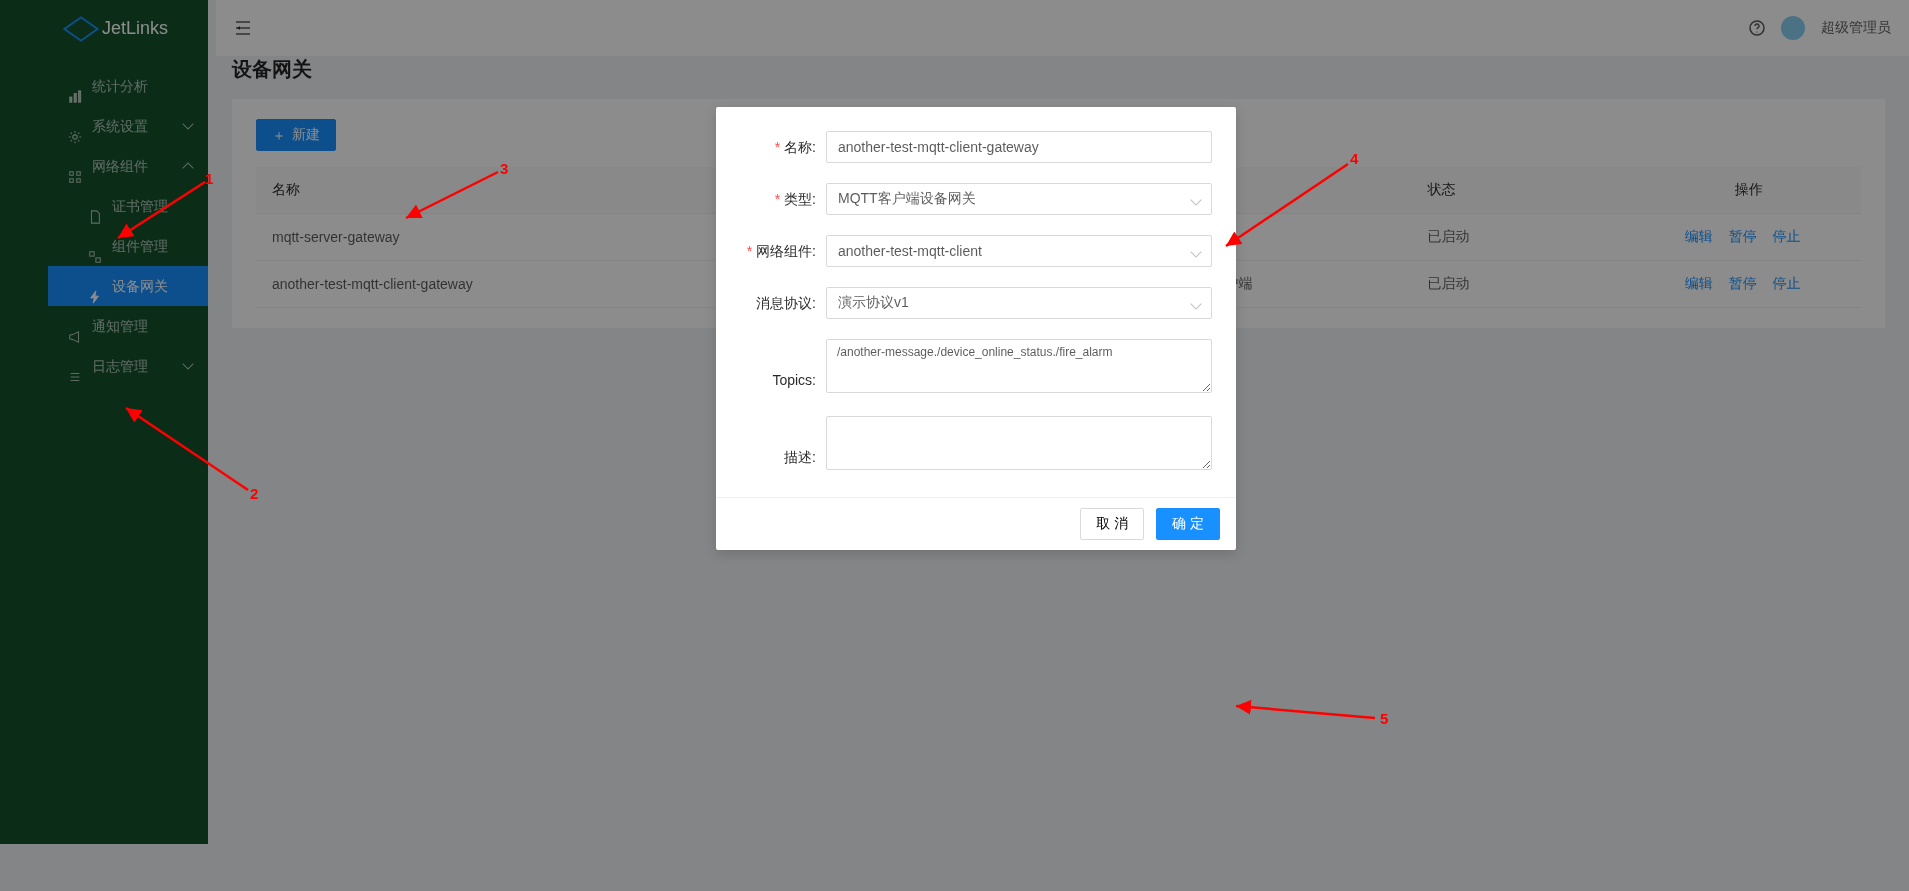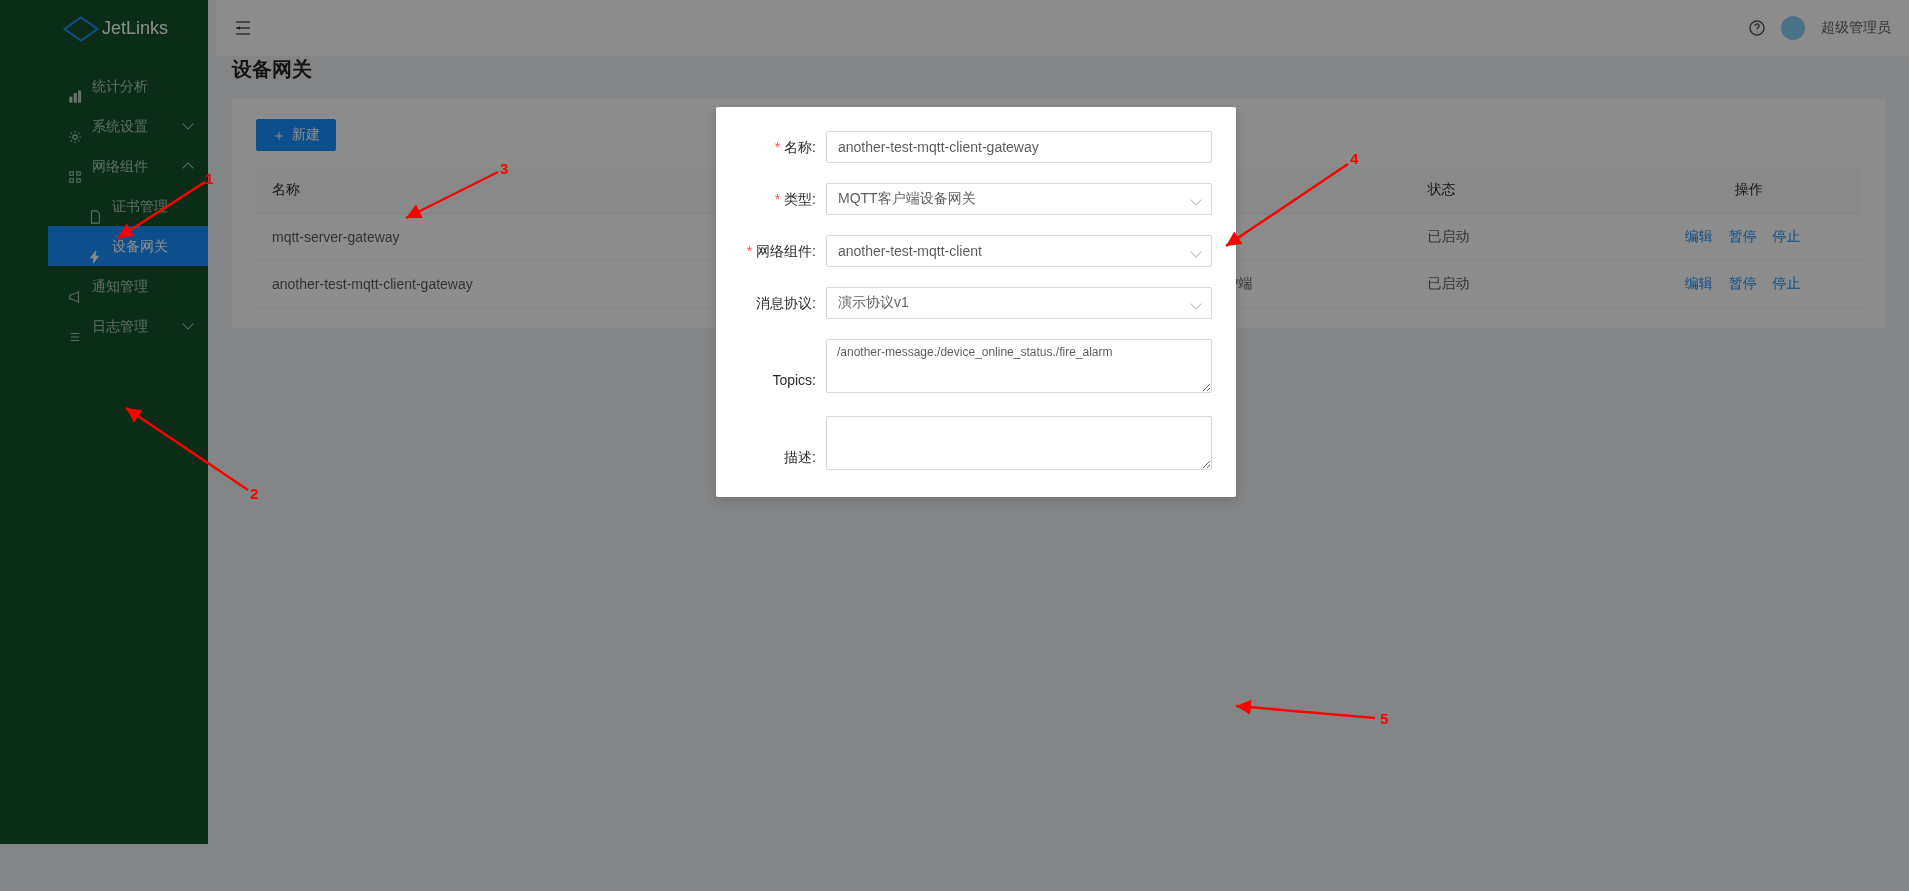--- a/index.html
+++ b/index.html
@@ -206,20 +206,29 @@
     </li>
     <ul class="submenu-list">
       <li class="submenu-item">
         <span class="mi-icon">
           <svg viewBox="0 0 16 16">
               <path fill="none" stroke-width="1.2" d="M4 1h6l3 3v11H4z"></path>
             </svg>
         </span>
         <span>证书管理</span>
       </li>
+      <li class="submenu-item">
+        <span class="mi-icon">
+          <svg viewBox="0 0 16 16">
+              <rect x="2" y="2" width="5" height="5" fill="none" stroke-width="1.2"></rect>
+              <rect x="9" y="9" width="5" height="5" fill="none" stroke-width="1.2"></rect>
+            </svg>
+        </span>
+        <span>组件管理</span>
+      </li>
       <li class="submenu-item selected">
         <span class="mi-icon">
           <svg viewBox="0 0 16 16">
               <path fill="currentColor" d="M9 1 3 9h4l-1 6 6-8H8z"></path>
             </svg>
         </span>
         <span>设备网关</span>
       </li>
     </ul>
     <li class="menu-item">
@@ -373,20 +382,24 @@
     <div class="form-row" style="margin-bottom:0">
       <div class="form-label">
         <span>描述</span>:
       </div>
       <div class="form-control">
         <textarea class="textarea" style=""></textarea>
       </div>
     </div>
 
   </div>
+  <div class="modal-footer">
+    <button class="btn">取 消</button>
+    <button class="btn btn-primary">确 定</button>
+  </div>
 </div>
 
 <div class="anno" style="left:110px; top:170px; width:120px; height:80px;">
   <span class="num" style="left:95px; top:0;">1</span>
   <svg width="120" height="80">
       <defs>
         <marker id="ah1" markerWidth="8" markerHeight="8" refX="6" refY="3" orient="auto">
           <path d="M0,0 L6,3 L0,6 Z" fill="#ff0000"></path>
         </marker>
       </defs>

